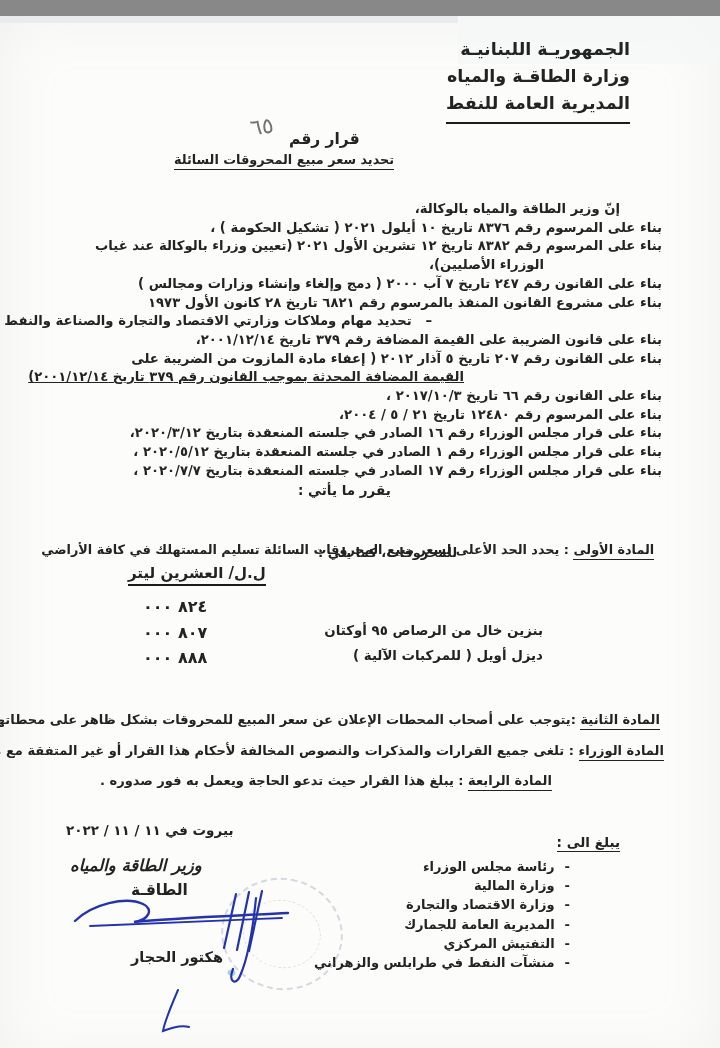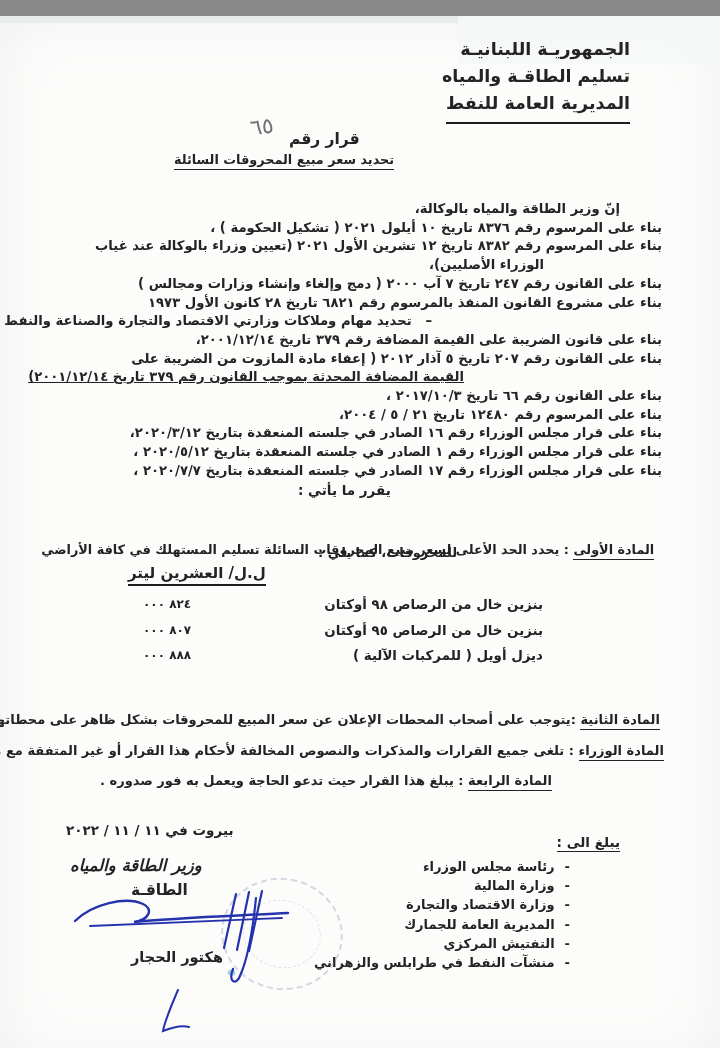--- a/index.html
+++ b/index.html
@@ -29,21 +29,21 @@
 
   .art1-l1{position:absolute;top:511px;right:48px;font-size:12.8px;white-space:pre;}
   .art1-l2{position:absolute;top:529px;left:318px;font-size:13px;white-space:nowrap;}
   .art-label{border-bottom:1.7px solid #222;padding-bottom:1.5px;}
   .unit-header{position:absolute;top:548px;left:128px;font-size:15px;white-space:nowrap;
                border-bottom:2.2px solid #1c1c1c;padding-bottom:2px;}
 
   .price-row{position:absolute;left:0;right:0;height:22px;}
   .pr-1{top:581px;}.pr-2{top:607px;}.pr-3{top:632px;}
   .p-name{position:absolute;right:177px;font-size:13.4px;white-space:nowrap;}
-  .p-val{position:absolute;left:143px;font-size:12px;letter-spacing:4px;white-space:nowrap;}
+  .p-val{position:absolute;left:143px;font-size:16px;letter-spacing:4px;white-space:nowrap;}
 
   .article{position:absolute;font-size:13px;white-space:pre;}
   .a2{top:681px;right:42px;}
   .a3{top:712px;right:38px;}
   .a4{top:742px;right:150px;}
 
   .f-date{position:absolute;top:806px;left:66px;font-size:13.5px;white-space:nowrap;}
   .f-title{position:absolute;top:840px;left:70px;font-size:16.5px;white-space:nowrap;z-index:3;font-style:italic;}
   .f-title2{position:absolute;top:865px;left:131px;font-size:15.5px;white-space:nowrap;z-index:3;}
   .f-name{position:absolute;top:933px;left:131px;font-size:14.5px;white-space:nowrap;z-index:3;}
@@ -64,21 +64,21 @@
 </head>
 <body>
 
 <div class="page">
 
   <div class="artifact-top"></div>
   <div class="artifact-corner"></div>
 
   <div class="letterhead">
     <div>الجمهوريـة اللبنانيـة</div>
-    <div>تسليم الطاقـة والمياه</div>
+    <div>وزارة الطاقـة والمياه</div>
     <div><span class="lh-underline">المديرية العامة للنفط</span></div>
   </div>
 
   <div class="decree-label">قرار رقم</div>
   <div class="decree-number">٦٥</div>
   <div class="decree-subject">تحديد سعر مبيع المحروقات السائلة</div>
 
   <div class="preamble">
     <div class="pl ind-a">إنّ وزير الطاقة والمياه بالوكالة،</div>
     <div class="pl">بناء على المرسوم رقم ٨٣٧٦ تاريخ ١٠ أيلول ٢٠٢١ ( تشكيل الحكومة ) ،</div>
@@ -100,21 +100,20 @@
   <div class="decision">يقرر ما يأتي :</div>
 
   <div class="art1-l1">
     <span class="art-label">المادة الأولى</span><span> : يحدد الحد الأعلى لسعر مبيع المحروقات السائلة تسليم المستهلك في كافة الأراضي</span>
   </div>
   <div class="art1-l2">للمحروقات، كما يلي :</div>
 
   <div class="unit-header">ل.ل/ العشرين ليتر</div>
 
   <div class="price-row pr-1">
-    <span class="p-name">بنزين خال من الرصاص ٩٨ أوكتان</span>
     <span class="p-val" dir="ltr">٨٢٤ ٠٠٠</span>
   </div>
   <div class="price-row pr-2">
     <span class="p-name">بنزين خال من الرصاص ٩٥ أوكتان</span>
     <span class="p-val" dir="ltr">٨٠٧ ٠٠٠</span>
   </div>
   <div class="price-row pr-3">
     <span class="p-name">ديزل أويل ( للمركبات الآلية )</span>
     <span class="p-val" dir="ltr">٨٨٨ ٠٠٠</span>
   </div>

